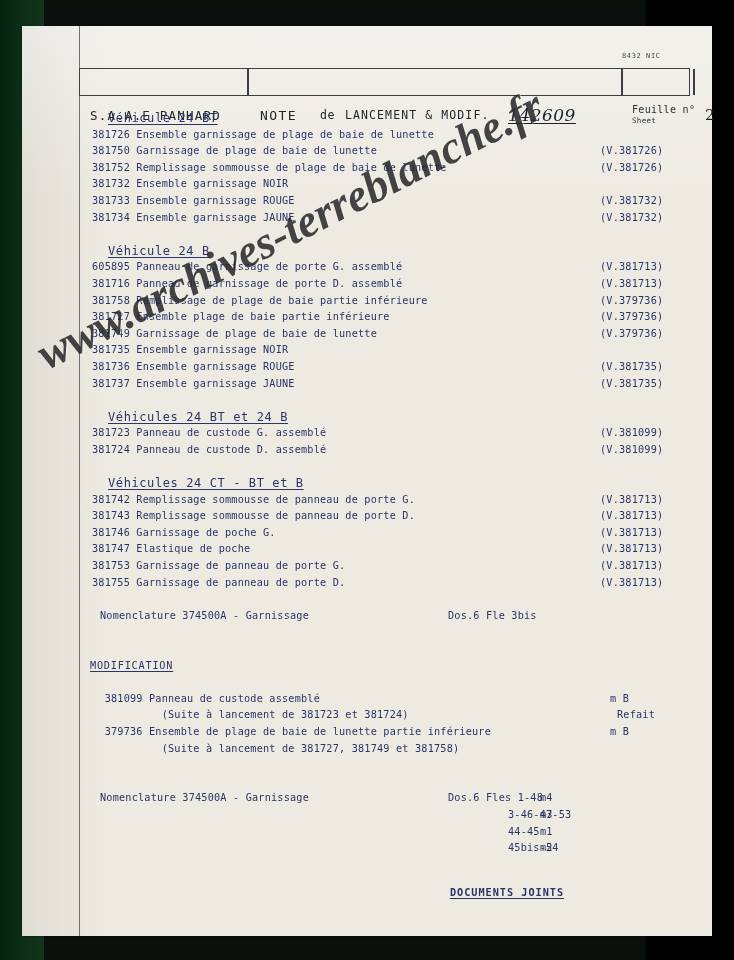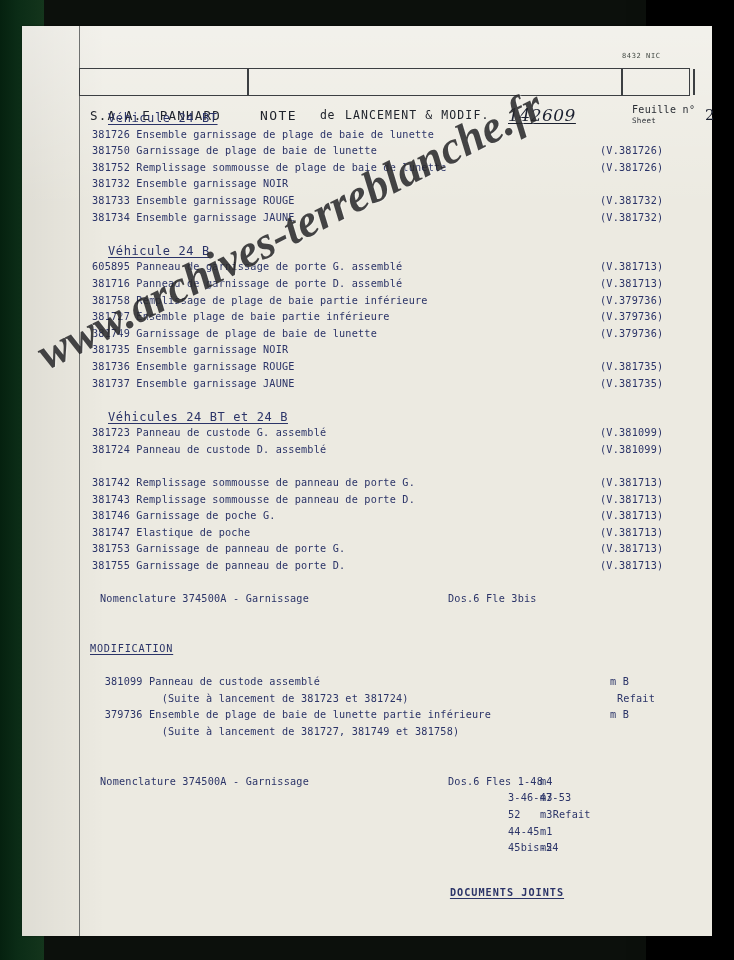--- a/index.html
+++ b/index.html
@@ -315,20 +315,21 @@
 
       <div class="grp">
         <div class="grp-title">Véhicules 24 BT et 24 B</div>
         <div class="row"><span>381723</span> <span>Panneau de custode G. assemblé</span><span class="ref">(V.381099)</span></div>
         <div class="row"><span>381724</span> <span>Panneau de custode D. assemblé</span><span class="ref">(V.381099)</span></div>
       </div>
 
       <div class="gap"></div>
 
       <div class="grp">
+        <div class="grp-title">Véhicules 24 CT - BT et B</div>
         <div class="row"><span>381742</span> <span>Remplissage sommousse de panneau de porte G.</span><span class="ref">(V.381713)</span></div>
         <div class="row"><span>381743</span> <span>Remplissage sommousse de panneau de porte D.</span><span class="ref">(V.381713)</span></div>
         <div class="row"><span>381746</span> <span>Garnissage de poche G.</span><span class="ref">(V.381713)</span></div>
         <div class="row"><span>381747</span> <span>Elastique de poche</span><span class="ref">(V.381713)</span></div>
         <div class="row"><span>381753</span> <span>Garnissage de panneau de porte G.</span><span class="ref">(V.381713)</span></div>
         <div class="row"><span>381755</span> <span>Garnissage de panneau de porte D.</span><span class="ref">(V.381713)</span></div>
       </div>
 
       <div class="gap"></div>
 
@@ -344,21 +345,20 @@
       <div class="mrow">  <span>381099</span> <span>Panneau de custode assemblé</span><span class="m-right">m B</span></div>
       <div class="mrow">           <span>(Suite à lancement de 381723 et 381724)</span><span class="m-right2">Refait</span></div>
       <div class="mrow">  <span>379736</span> <span>Ensemble de plage de baie de lunette partie inférieure</span><span class="m-right">m B</span></div>
       <div class="mrow">           <span>(Suite à lancement de 381727, 381749 et 381758)</span></div>
 
       <div class="gap"></div>
       <div class="gap"></div>
 
       <div class="nomen2"><span>Nomenclature 374500A - Garnissage</span><span class="c2">Dos.6 Fles 1-48</span><span class="c3">m4</span></div>
       <div class="nomen2"><span class="c2" style="left:408px">3-46-47-53</span><span class="c3">m3</span>&nbsp;</div>
-      <div class="nomen2"><span class="c2" style="left:408px">52</span><span class="c3">m3Refait</span>&nbsp;</div>
       <div class="nomen2"><span class="c2" style="left:408px">44-45</span><span class="c3">m1</span>&nbsp;</div>
       <div class="nomen2"><span class="c2" style="left:408px">45bis-54</span><span class="c3">m2</span>&nbsp;</div>
 
       <div class="docjoints"><span>DOCUMENTS JOINTS</span></div>
 
     </div>
   </div>
 
   <div class="watermark">www.archives-terreblanche.fr</div>
 </div>

